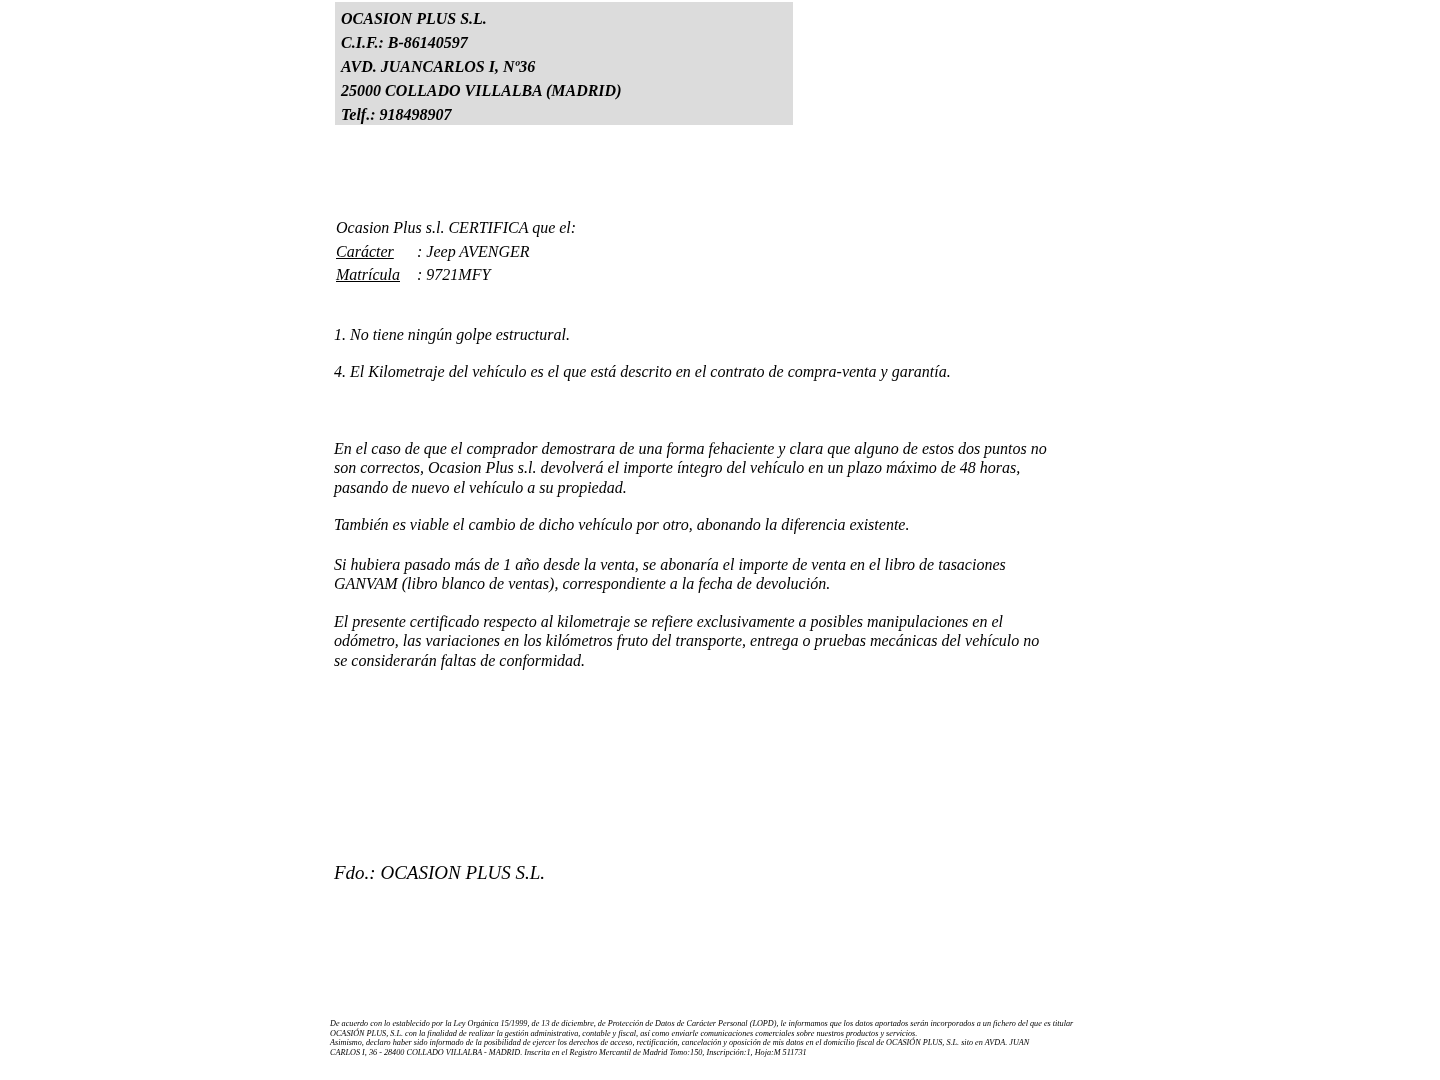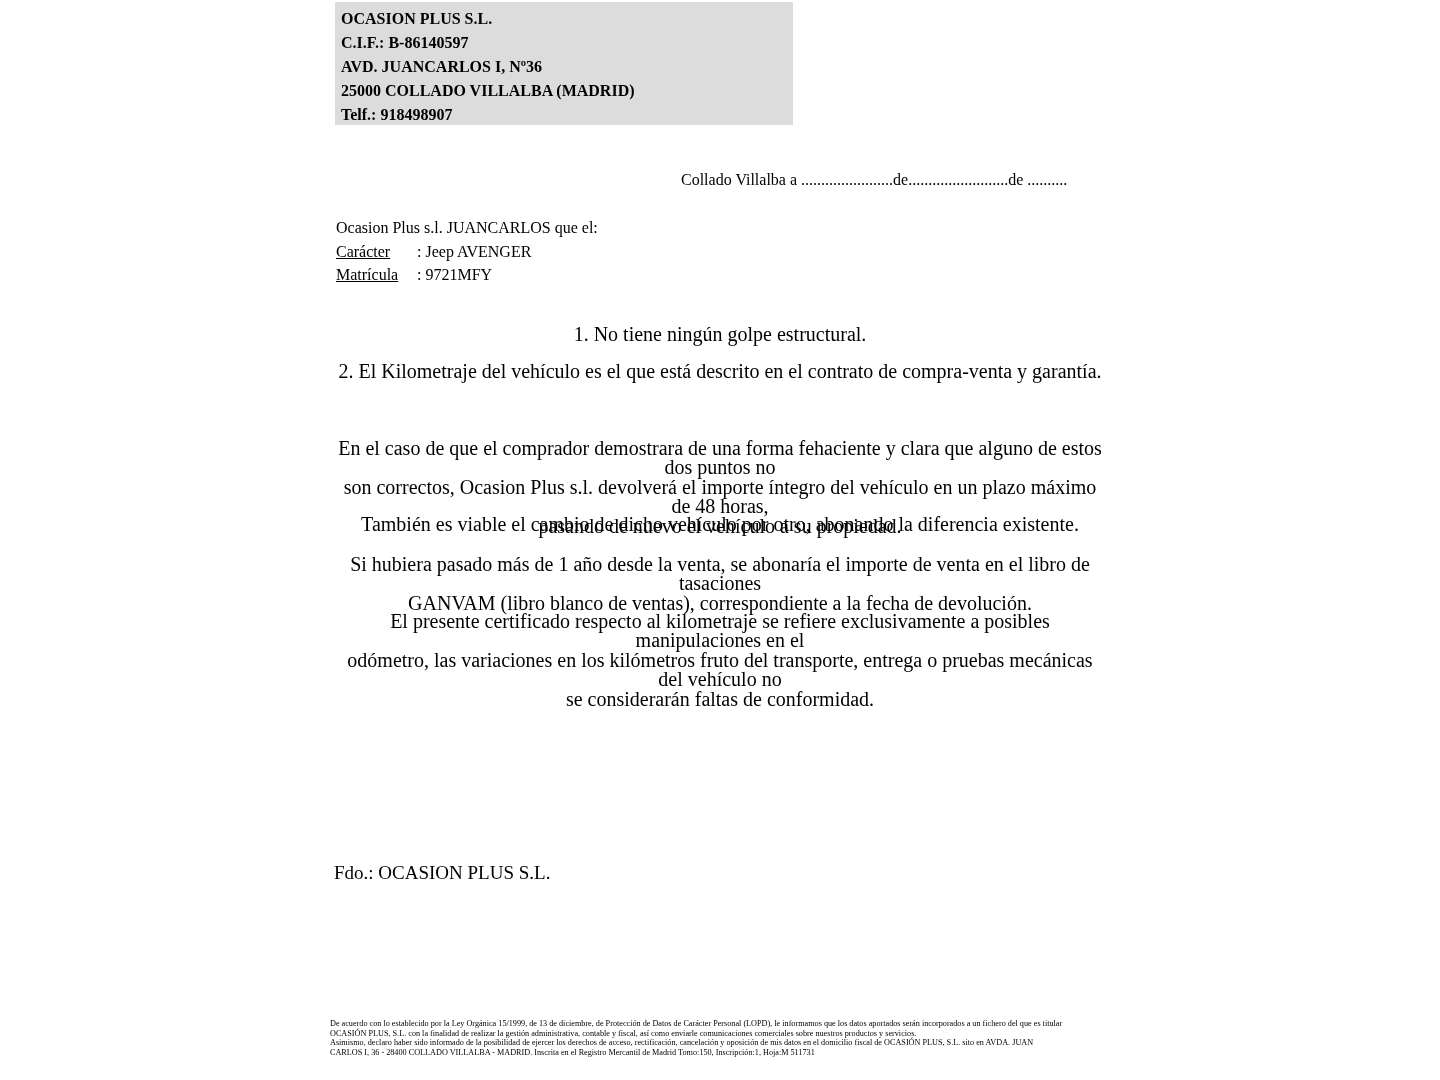--- a/index.html
+++ b/index.html
@@ -1,15 +1,15 @@
 <!DOCTYPE html>
 <html><head>
 <meta charset="utf-8">
 <style>
-  * { margin: 0; padding: 0; box-sizing: border-box; }
+  * { margin: 0; padding: 0; box-sizing: border-box; font-style: italic; }
   html, body { background: #ffffff; }
   .page {
     position: relative;
     width: 1440px;
     height: 1080px;
     background: #ffffff;
     color: #000000;
     font-family: "Liberation Serif", "DejaVu Serif", serif;
     overflow: hidden;
   }
@@ -42,24 +42,23 @@
   }
   .cert-field .field-label {
     display: inline-block;
     width: 81px;
     text-decoration: underline;
   }
   .body-text {
     position: absolute;
     left: 334px;
     width: 772px;
-    font-size: 20px;
+    font-size: 16px;
     line-height: 19.4px;
     white-space: pre-line;
-    text-align: center;
   }
   .point-1 { top: 325px; }
   .point-2 { top: 362px; }
   .para-1  { top: 439px; }
   .para-2  { top: 515px; }
   .para-3  { top: 555px; }
   .para-4  { top: 612px; }
   .signature {
     position: absolute;
     left: 334px;
@@ -81,34 +80,33 @@
 <div class="page">
 
   <div class="header-block">
     <div>OCASION PLUS S.L.</div>
     <div>C.I.F.: B-86140597</div>
     <div>AVD. JUANCARLOS I, Nº36</div>
     <div>25000 COLLADO VILLALBA (MADRID)</div>
     <div>Telf.: 918498907</div>
   </div>
 
-  <div class="date-line">Collado Villalba a .......................de.........................de ..........</div>
 
   <div class="cert-block">
-    <div>Ocasion Plus s.l. JUANCARLOS que el:</div>
+    <div>Ocasion Plus s.l. CERTIFICA que el:</div>
     <div class="cert-field">
       <span class="field-label">Carácter</span><span>: Jeep AVENGER</span>
     </div>
     <div class="cert-field">
       <span class="field-label">Matrícula</span><span>: 9721MFY</span>
     </div>
   </div>
 
   <div class="body-text point-1">1. No tiene ningún golpe estructural.</div>
-  <div class="body-text point-2">2. El Kilometraje del vehículo es el que está descrito en el contrato de compra-venta y garantía.</div>
+  <div class="body-text point-2">4. El Kilometraje del vehículo es el que está descrito en el contrato de compra-venta y garantía.</div>
 
   <div class="body-text para-1">En el caso de que el comprador demostrara de una forma fehaciente y clara que alguno de estos dos puntos no
 son correctos, Ocasion Plus s.l. devolverá el importe íntegro del vehículo en un plazo máximo de 48 horas,
 pasando de nuevo el vehículo a su propiedad.</div>
   <div class="body-text para-2">También es viable el cambio de dicho vehículo por otro, abonando la diferencia existente.</div>
   <div class="body-text para-3">Si hubiera pasado más de 1 año desde la venta, se abonaría el importe de venta en el libro de tasaciones
 GANVAM (libro blanco de ventas), correspondiente a la fecha de devolución.</div>
   <div class="body-text para-4">El presente certificado respecto al kilometraje se refiere exclusivamente a posibles manipulaciones en el
 odómetro, las variaciones en los kilómetros fruto del transporte, entrega o pruebas mecánicas del vehículo no
 se considerarán faltas de conformidad.</div>

